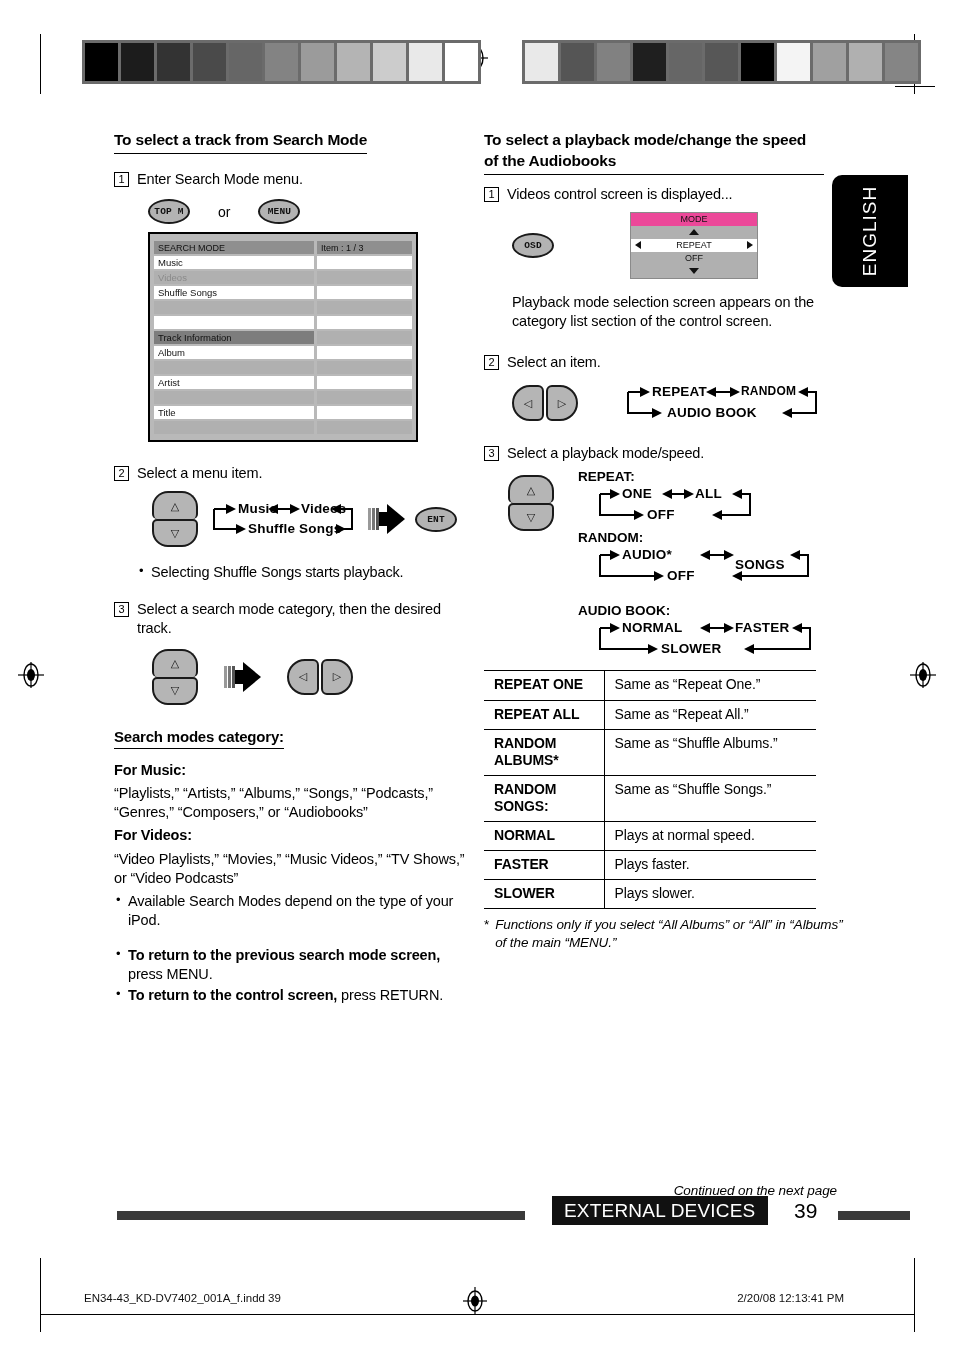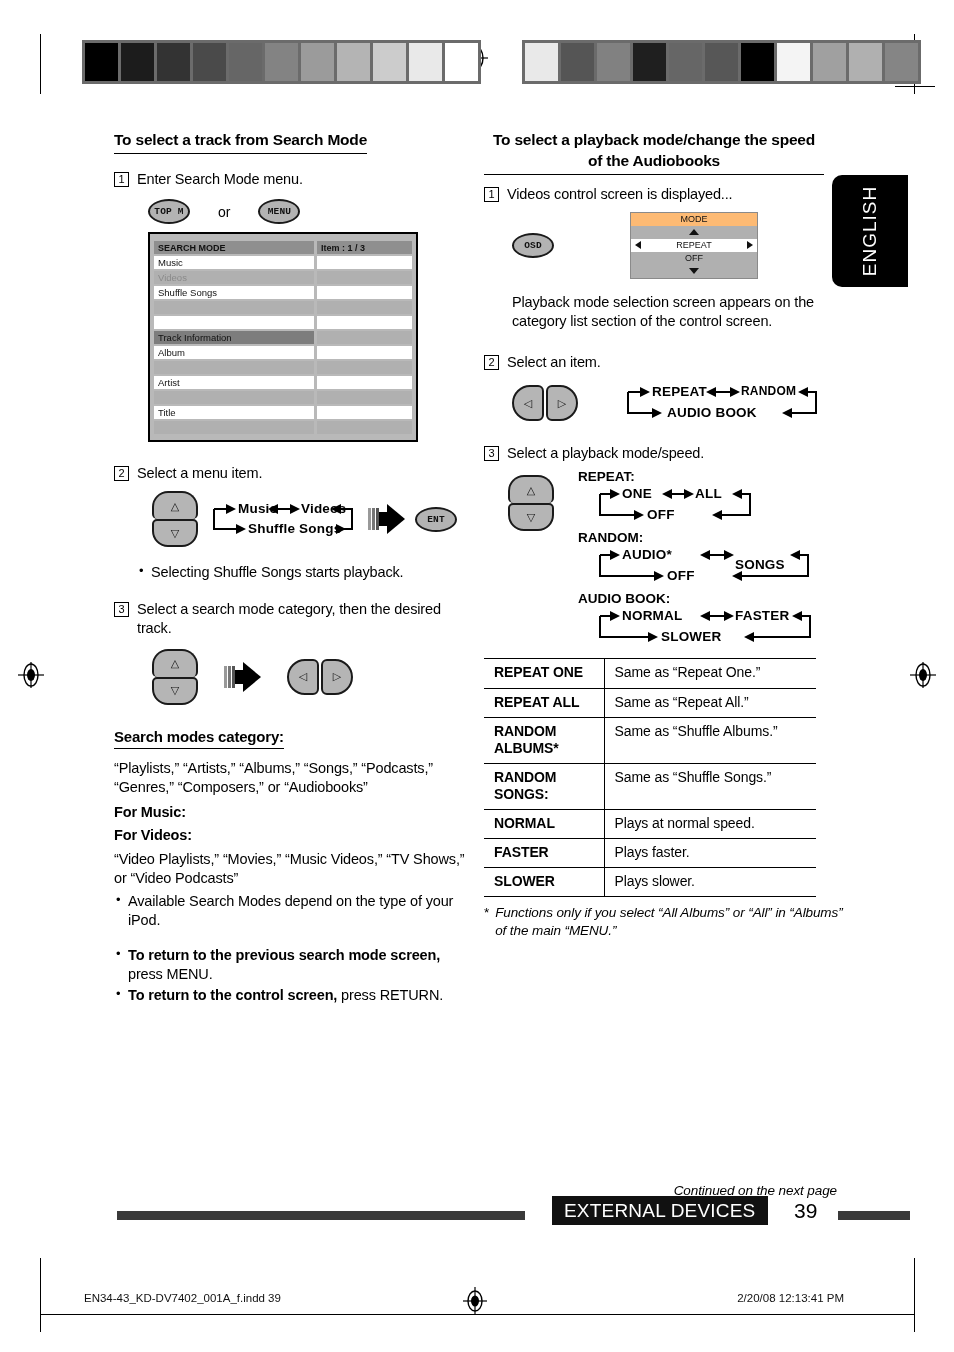--- a/index.html
+++ b/index.html
@@ -118,31 +118,31 @@
   .scr-top .spacer { flex:1; }
   .badge-time {
     background:#111; color:#fff; font-size:9px; padding:2px 5px; border-radius:2px;
     display:flex; gap:5px; align-items:center; margin-right:6px; font-weight:bold;
   }
   .play-tri { width:0;height:0;border-top:5px solid transparent;border-bottom:5px solid transparent;border-left:8px solid #111; margin-right:5px; }
   .scr-body { display:flex; gap:3px; margin-top:3px; }
   .scr-left { width:160px; }
   .scr-right { flex:1; }
   .row { height:13px; margin-bottom:2px; display:flex; align-items:center; padding-left:4px; font-size:9.5px; }
-  .row.hdr { background:#8f8f8f; color:#111; font-weight:bold; font-size:9px; }
+  .row.hdr { background:#8f8f8f; color:#111; font-weight:normal; font-size:9px; }
   .row.white { background:#fff; color:#111; }
   .row.gray  { background:#b0b0b0; color:#8a8a8a; }
   .row.empty-w { background:#fff; }
   .row.empty-g { background:#b0b0b0; }
   .row.darkhdr { background:#7d7d7d; color:#111; }
 
   
   .osdpanel { width:128px; border:1.5px solid #8a8a8a; background:#b0b0b0; }
   .osdpanel .r { height:13px; display:flex; align-items:center; justify-content:center; font-size:9px; color:#111; }
-  .osdpanel .r.w { background:#fdba74; }
+  .osdpanel .r.w { background:#ec4899; }
   .osdpanel .r.g { background:#b0b0b0; }
   .osdpanel .r.rep { position:relative; background:#fff; }
   .osdpanel .r.rep .lft { position:absolute; left:4px; width:0;height:0;border-top:4px solid transparent;border-bottom:4px solid transparent;border-right:6px solid #111; }
   .osdpanel .r.rep .rgt { position:absolute; right:4px; width:0;height:0;border-top:4px solid transparent;border-bottom:4px solid transparent;border-left:6px solid #111; }
   .tri-up { width:0;height:0;border-left:5px solid transparent;border-right:5px solid transparent;border-bottom:6px solid #111; }
   .tri-dn { width:0;height:0;border-left:5px solid transparent;border-right:5px solid transparent;border-top:6px solid #111; }
 
   
   .cyc { position:relative; font-weight:bold; font-size:13.5px; letter-spacing:0.2px; }
   .cyc svg { display:block; }
@@ -377,38 +377,38 @@
       </div>
       <div class="lrwrap">
         <div class="lr l">◁</div>
         <div class="lr r">▷</div>
       </div>
     </div>
 
     
     <h3 class="sub" style="margin-top:22px;">Search modes category:</h3>
 
+    <div class="para bold" style="margin-top:6px;">For Music:</div>
     <div class="para">“Playlists,” “Artists,” “Albums,” “Songs,” “Podcasts,” “Genres,” “Composers,” or “Audiobooks”</div>
-    <div class="para bold" style="margin-top:6px;">For Music:</div>
     <div class="para bold">For Videos:</div>
     <div class="para">“Video Playlists,” “Movies,” “Music Videos,” “TV Shows,” or “Video Podcasts”</div>
 
     <ul class="bul">
       <li>Available Search Modes depend on the type of your iPod.</li>
     </ul>
 
     <ul class="bul" style="margin-top:16px;">
       <li><span class="bold">To return to the previous search mode screen,</span><span> press MENU.</span></li>
       <li><span class="bold">To return to the control screen,</span><span> press RETURN.</span></li>
     </ul>
   </div>
 
   <div class="col col-right">
 
-    <h2 class="sec full" style="max-width:340px;text-align:center;">To select a playback mode/change the speed of the Audiobooks</h2>
+    <h2 class="sec full" style="max-width:340px;">To select a playback mode/change the speed of the Audiobooks</h2>
 
     <div class="step" style="margin-top:10px;">
       <div class="stepnum">1</div>
       <div class="steptext">Videos control screen is displayed...</div>
     </div>
 
     <div style="display:flex; align-items:center; gap:76px; margin:8px 0 0 28px;">
       <div class="btn-oval osd">OSD</div>
       <div class="osdpanel">
         <div class="r w">MODE</div>
@@ -502,21 +502,21 @@
             <polygon points="148,26 138,31 148,36" fill="#000"></polygon>
             <path d="M112 10 L134 10" fill="none" stroke="#000" stroke-width="2"></path>
             <polygon points="116,5 106,10 116,15" fill="#000"></polygon>
             <polygon points="130,5 140,10 130,15" fill="#000"></polygon>
           </svg>
           <div style="position:absolute; left:28px; top:2px; font-size:13.5px;">AUDIO*</div>
           <div style="position:absolute; left:141px; top:12px; font-size:13.5px;">SONGS</div>
           <div style="position:absolute; left:73px; top:23px; font-size:13.5px;">OFF</div>
         </div>
 
-        <div style="font-weight:bold; font-size:13.5px; margin-top:4px;">AUDIO BOOK:</div>
+        <div style="font-weight:bold; font-size:13.5px; margin-top:16px;">AUDIO BOOK:</div>
         <div class="cyc" style="position:relative; width:228px; height:42px; margin-left:16px;">
           <svg width="228" height="42" viewBox="0 0 228 42" style="position:absolute; left:0; top:0;">
             <path d="M6 10 L6 31 L58 31" fill="none" stroke="#000" stroke-width="2"></path>
             <path d="M6 10 L16 10" fill="none" stroke="#000" stroke-width="2"></path>
             <polygon points="16,5 26,10 16,15" fill="#000"></polygon>
             <polygon points="54,26 64,31 54,36" fill="#000"></polygon>
             <path d="M208 10 L216 10 L216 31 L156 31" fill="none" stroke="#000" stroke-width="2"></path>
             <polygon points="208,5 198,10 208,15" fill="#000"></polygon>
             <polygon points="160,26 150,31 160,36" fill="#000"></polygon>
             <path d="M112 10 L134 10" fill="none" stroke="#000" stroke-width="2"></path>

